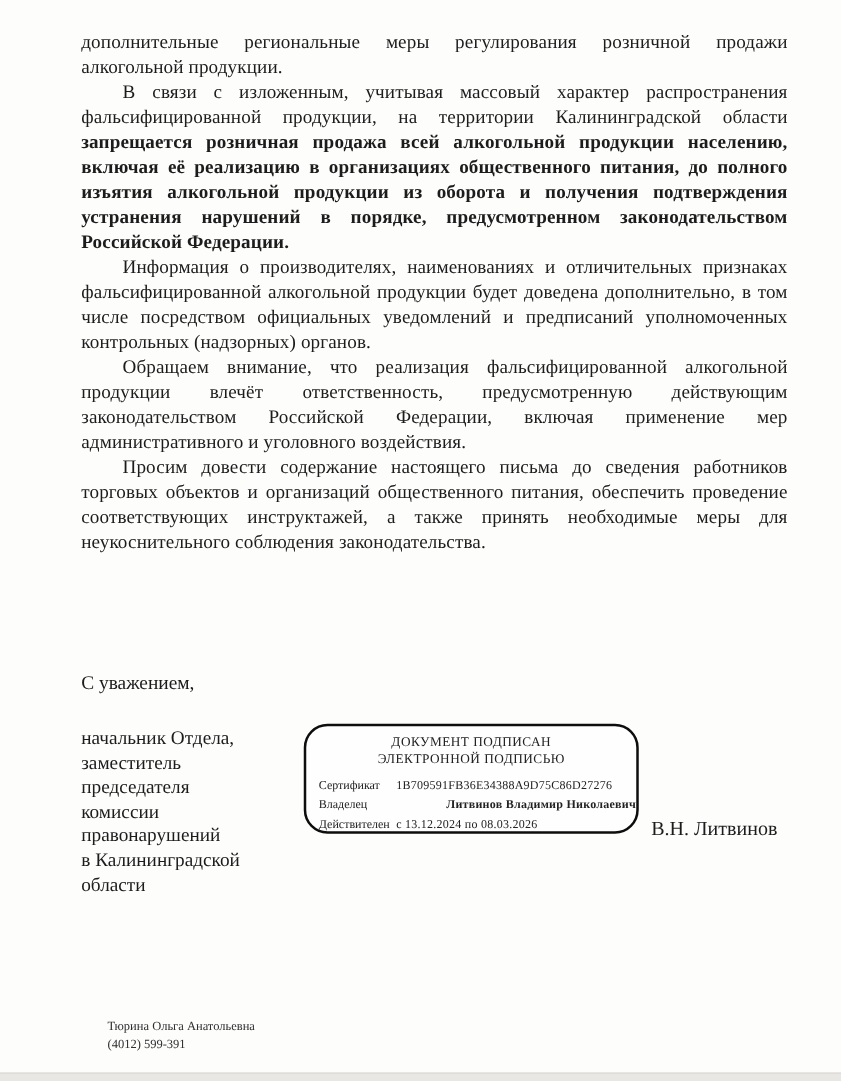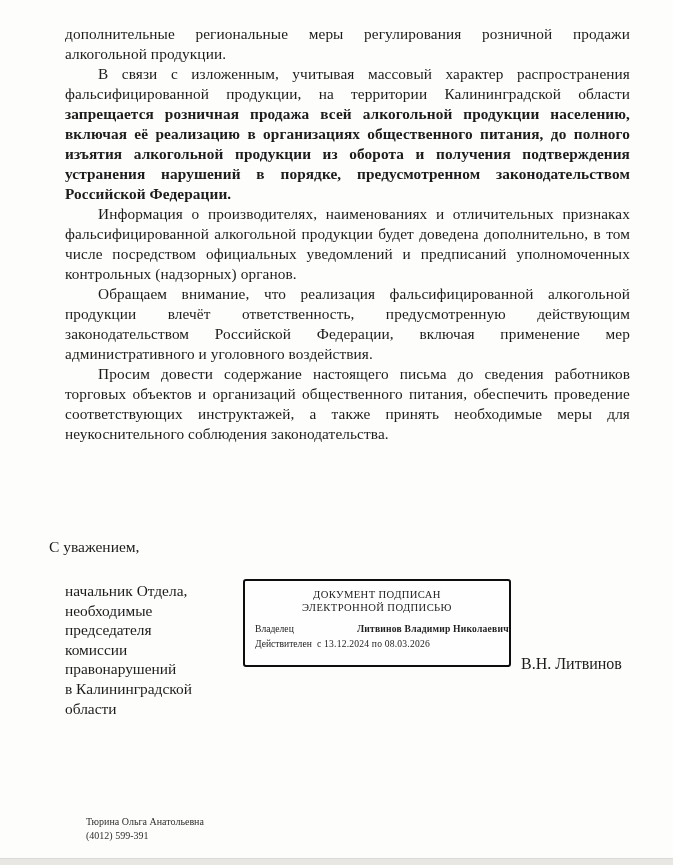--- a/index.html
+++ b/index.html
@@ -23,35 +23,35 @@
     font-size: 15.3px;
     line-height: 20px;
     text-align: justify;
     letter-spacing: 0.1px;
   }
   .para { margin: 0; }
   .para.indent { text-indent: 33px; }
   .para b { font-weight: bold; }
   
   .closing {
-    position: absolute; left: 49px; top: 538px;
+    position: absolute; left: 65px; top: 538px;
     font-size: 15.5px;
   }
   
   .job-title {
     position: absolute; left: 65px; top: 581px;
     width: 170px;
     font-size: 15.4px;
     line-height: 19.6px;
   }
   .stamp {
     position: absolute; left: 243px; top: 579px;
     width: 268px; height: 88px;
     border: 2.5px solid #0d0d0d;
-    border-radius: 3px;
+    border-radius: 19px;
     background: #fefefe;
     padding: 7px 10px 0 10px;
   }
   .stamp-title {
     text-align: center;
     font-size: 10.6px;
     line-height: 13px;
     letter-spacing: 0.4px;
     color: #222;
   }
@@ -108,34 +108,38 @@
     </p>
     <p class="para indent">
       <span>Просим довести содержание настоящего письма до сведения работников торговых объектов и организаций общественного питания, обеспечить проведение соответствующих инструктажей, а также принять необходимые меры для неукоснительного соблюдения законодательства.</span>
     </p>
   </div>
 
   <div class="closing">С уважением,</div>
 
   <div class="job-title">
     <div>начальник Отдела,</div>
-    <div>необходимые</div>
+    <div>заместитель</div>
     <div>председателя</div>
     <div>комиссии</div>
     <div>правонарушений</div>
     <div>в Калининградской</div>
     <div>области</div>
   </div>
 
   <div class="stamp">
     <div class="stamp-title">
       <div>ДОКУМЕНТ ПОДПИСАН</div>
       <div>ЭЛЕКТРОННОЙ ПОДПИСЬЮ</div>
     </div>
     <div class="stamp-fields">
+      <div class="stamp-row">
+        <span class="stamp-label">Сертификат</span>
+        <span class="stamp-value">1B709591FB36E34388A9D75C86D27276</span>
+      </div>
       <div class="stamp-row bold">
         <span class="stamp-label">Владелец</span>
         <span class="stamp-value">Литвинов Владимир Николаевич</span>
       </div>
       <div class="stamp-row">
         <span class="stamp-label">Действителен</span>
         <span class="stamp-value">с 13.12.2024 по 08.03.2026</span>
       </div>
     </div>
   </div>

